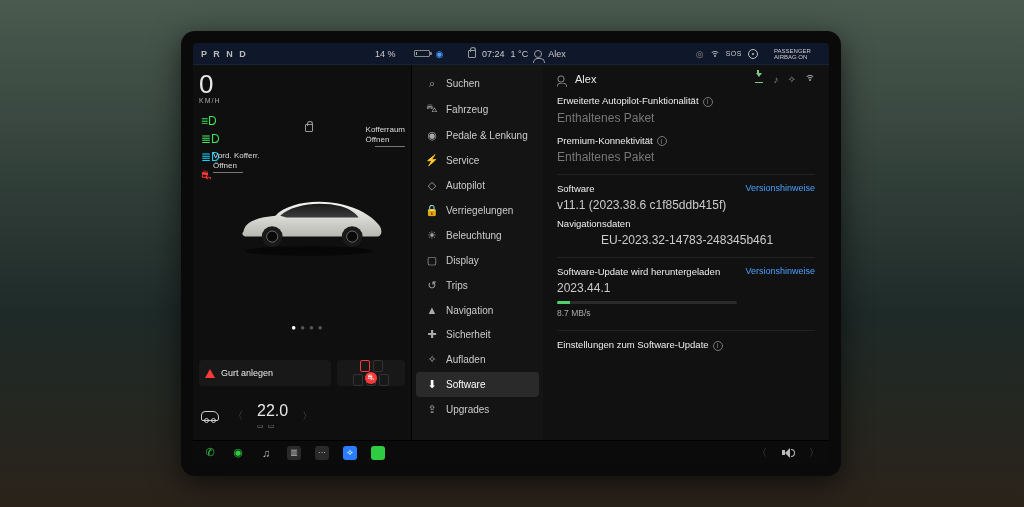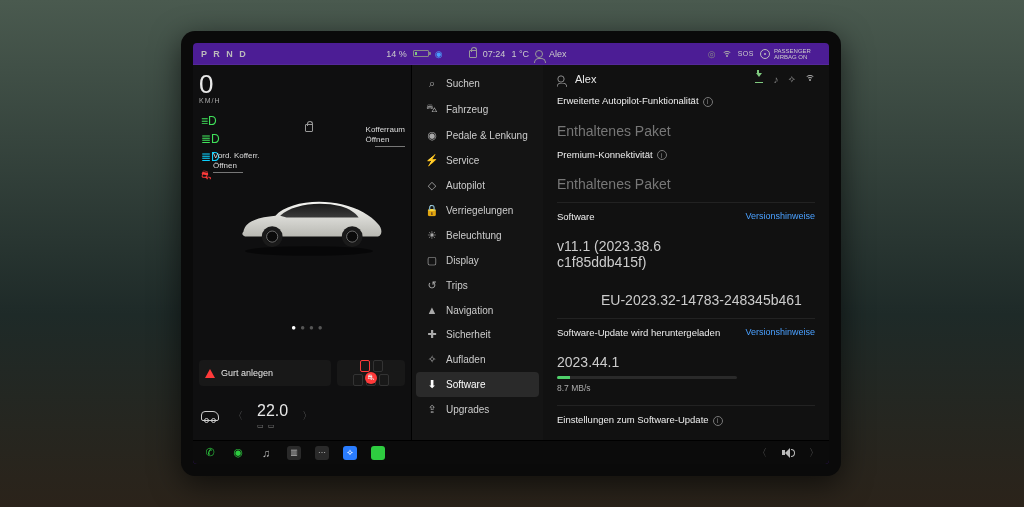--- a/index.html
+++ b/index.html
@@ -5,27 +5,27 @@
   * { box-sizing: border-box; margin: 0; padding: 0; font-family: -apple-system, "Helvetica Neue", Arial, sans-serif; }
   html, body { width: 1024px; height: 507px; overflow: hidden; }
   body {
     background: linear-gradient(180deg, #4a5a4f 0%, #1e2a28 62%, #2b231a 100%);
   }
   .bezel {
     position: absolute; left: 181px; top: 31px; width: 660px; height: 445px;
     background: #0a0a0a; border-radius: 14px; box-shadow: 0 8px 30px rgba(0,0,0,.6);
     color: #e8e8e8;
   }
-  .screen { position: absolute; inset: 12px; border-radius: 4px; overflow: hidden; background:#4c1d95;}
+  .screen { position: absolute; inset: 12px; border-radius: 4px; overflow: hidden; background:#0f172a;}
   .statusbar {
     display:flex; align-items:center; height:22px; padding:0 6px; font-size:9px; color:#ccc;
     border-bottom:1px solid rgba(255,255,255,.05);
   }
   .statusbar .gap { flex:1; }
-  .statusbar .si { margin:0 3px; display:inline-flex; align-items:center; gap:4px;}
+  .statusbar .si { margin:0 3px; display:inline-flex; align-items:center; gap:16px;}
   .prnd { letter-spacing:2px; font-weight:600; color:#bbb; margin-left:2px;}
   .batt { display:inline-block; width:16px; height:7px; border:1px solid #888; border-radius:1px; position:relative; margin-left:2px;}
   .batt:after{content:"";position:absolute;right:-3px;top:1px;width:2px;height:3px;background:#888;border-radius:0 1px 1px 0;}
   .batt i{position:absolute;left:1px;top:1px;bottom:1px;width:14%;background:#7fc97f;}  
   .lock-ico{width:8px;height:8px;border:1px solid #999;border-radius:1px;position:relative;display:inline-block;}
   .lock-ico:before{content:"";position:absolute;left:1px;top:-4px;width:4px;height:4px;border:1px solid #999;border-bottom:none;border-radius:3px 3px 0 0;}
   .person-ico{width:8px;height:8px;display:inline-block;border:1px solid #999;border-radius:50%;position:relative;}
   .person-ico:after{content:"";position:absolute;left:-2px;top:7px;width:10px;height:4px;border:1px solid #999;border-bottom:none;border-radius:6px 6px 0 0;}
   .wifi-ico{width:10px;height:10px;display:inline-block;position:relative;}
   .wifi-ico:before,.wifi-ico:after,.wifi-ico i{position:absolute;left:50%;transform:translateX(-50%);border:1px solid #aaa;border-bottom:none;border-left-color:transparent;border-right-color:transparent;}
@@ -81,21 +81,21 @@
 
   .right-pane{flex:1; background:#111; padding:8px 14px 8px 14px; font-size:9.5px; overflow:hidden; position:relative;}
   .rp-top{display:flex; align-items:center; gap:10px; margin-bottom:10px;}
   .rp-top .nm{font-size:11px;}
   .rp-top .gap{flex:1;}
   .rp-top .ti{color:#888;font-size:10px;}
   .rp-top .ti.green{color:#5fcf6a;}
   .block{margin-bottom:10px;}
   .block .ttl{color:#eee;}
   .block .info{width:10px;height:10px;border:1px solid #777;border-radius:50%;display:inline-flex;align-items:center;justify-content:center;font-size:7px;color:#888;margin-left:4px;}
-  .sub{color:#777; font-size:14px; margin-top:16px;}
+  .sub{color:#777; font-size:12px; margin-top:4px;}
   .hr{height:1px;background:#222;margin:8px 0;}
   .link{color:#4aa0ff;font-size:9px;}
   .row-between{display:flex;justify-content:space-between;align-items:flex-start;}
   .progress{height:3px;background:#2a2a2a;border-radius:2px;margin-top:6px;width:180px;overflow:hidden;}
   .progress i{display:block;height:100%;width:7%;background:#4fd06a;}
   .speed-dl{color:#aaa;font-size:8.5px;margin-top:4px;}
   .seg{display:inline-flex;border:1px solid #333;border-radius:4px;overflow:hidden;margin-top:6px;}
   .seg button{background:transparent;border:none;color:#bbb;font-size:9px;padding:5px 12px;cursor:pointer;}
   .seg button.sel{background:#2d2d2d;color:#fff;}
 
@@ -317,20 +317,21 @@
 
         <div class="row-between">
           <div class="block" style="margin-bottom:6px;">
             <div class="ttl">Software</div>
             <div class="sub" style="color:#ccc;">v11.1 (2023.38.6 c1f85ddb415f)</div>
           </div>
           <a class="link">Versionshinweise</a>
         </div>
 
         <div class="block">
+          <div class="ttl">Navigationsdaten</div>
           <div class="sub" style="color:#ccc;padding-left:44px;">EU-2023.32-14783-248345b461</div>
         </div>
         <div class="hr"></div>
 
         <div class="row-between">
           <div class="block" style="margin-bottom:4px;">
             <div class="ttl">Software-Update wird heruntergeladen</div>
             <div class="sub" style="color:#ccc;">2023.44.1</div>
             <div class="progress">
                 <i></i>

